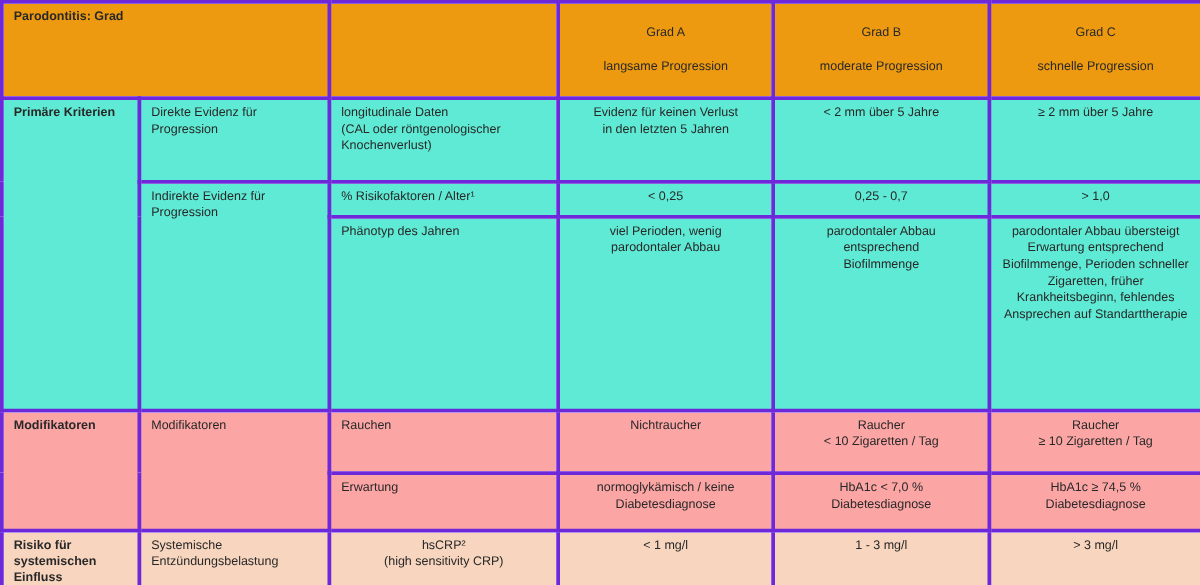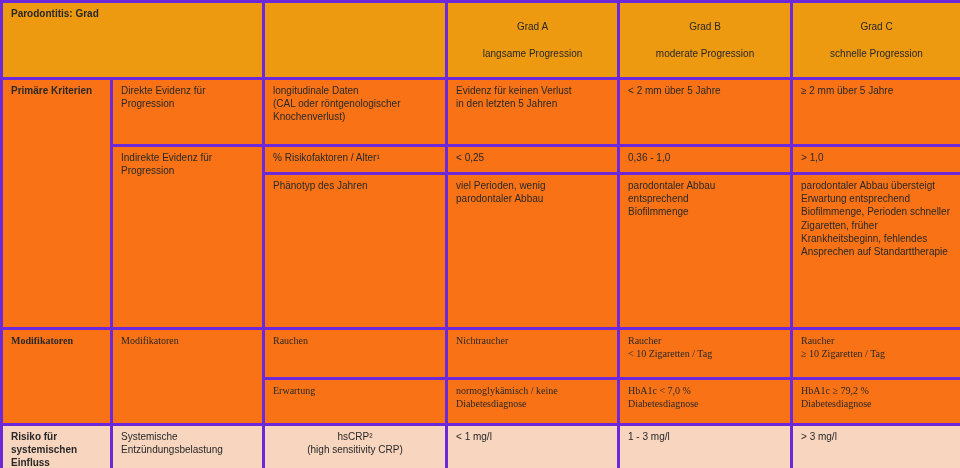--- a/index.html
+++ b/index.html
@@ -27,26 +27,26 @@
   td.hdr { background: #ee9a10; }
   td.hdr-title {
     font-weight: bold; font-size: 14.5px; color: #4a2300;
     text-align: left; vertical-align: top; padding-top: 7px;
   }
   td.hdr-grade {
     font-weight: normal; font-size: 14px; color: #7b2003;
     text-align: center; vertical-align: middle;
   }
   
-  td.bg-med   { background: #f97316; }
-  td.bg-light { background: #f97316; font-family: Liberation Serif, serif; }
+  td.bg-med   { background: #5eead4; }
+  td.bg-light { background: #fca5a5; }
   td.bg-dark  { background: #f7d5be; }
 
   td.c1 { font-weight: bold; color: #1f1f1f; }
-  td.val { text-align: left; padding-left: 4px; padding-right: 4px; }
+  td.val { text-align: center; padding-left: 4px; padding-right: 4px; }
   td.center { text-align: center; }
 </style>
 </head>
 <body>
 
 <div class="stage">
   <table class="grad-table">
     <colgroup>
       <col style="width:110px">
       <col style="width:152px">
@@ -82,21 +82,21 @@
       <td class="val bg-med">Evidenz für keinen Verlust
 in den letzten 5 Jahren</td>
       <td class="val bg-med">&lt; 2 mm über 5 Jahre</td>
       <td class="val bg-med">≥ 2 mm über 5 Jahre</td>
     </tr>
 
     <tr style="height:28px">
       <td rowspan="2" class="bg-med">Indirekte Evidenz für Progression</td>
       <td class="bg-med">% Risikofaktoren / Alter¹</td>
       <td class="val bg-med">&lt; 0,25</td>
-      <td class="val bg-med">0,36 - 1,0</td>
+      <td class="val bg-med">0,25 - 0,7</td>
       <td class="val bg-med">&gt; 1,0</td>
     </tr>
 
     <tr style="height:155px">
       <td class="bg-med">Phänotyp des Jahren</td>
       <td class="val bg-med">viel Perioden, wenig
 parodontaler Abbau</td>
       <td class="val bg-med">parodontaler Abbau
 entsprechend
 Biofilmmenge</td>
@@ -113,21 +113,21 @@
       <td class="val bg-light">Raucher
 ≥ 10 Zigaretten / Tag</td>
     </tr>
 
     <tr style="height:46px">
       <td class="bg-light">Erwartung</td>
       <td class="val bg-light">normoglykämisch / keine
 Diabetesdiagnose</td>
       <td class="val bg-light">HbA1c &lt; 7,0 %
 Diabetesdiagnose</td>
-      <td class="val bg-light">HbA1c ≥ 79,2 %
+      <td class="val bg-light">HbA1c ≥ 74,5 %
 Diabetesdiagnose</td>
     </tr>
 
     <tr style="height:67px">
       <td class="c1 bg-dark">Risiko für systemischen Einfluss</td>
       <td class="bg-dark">Systemische Entzündungsbelastung</td>
       <td class="center bg-dark">hsCRP²
 (high sensitivity CRP)</td>
       <td class="val bg-dark">&lt; 1 mg/l</td>
       <td class="val bg-dark">1 - 3 mg/l</td>

